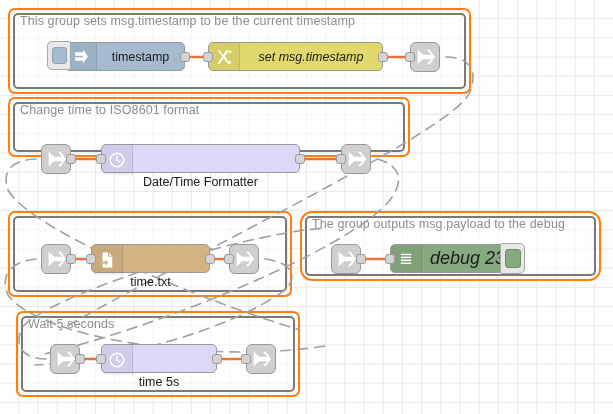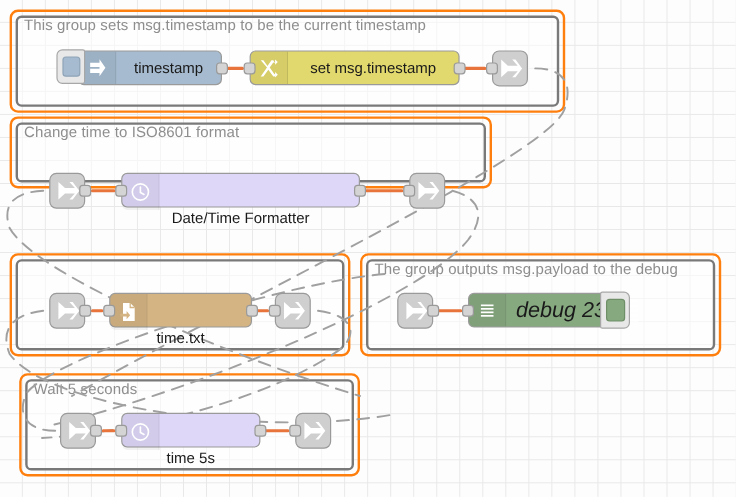--- a/index.html
+++ b/index.html
@@ -134,21 +134,21 @@
       <div class="group-inner"></div>
       <div class="group-label">This group sets msg.timestamp to be the current timestamp</div>
     </div>
     <div class="group" style="left: 8px; top: 97px; width: 402px; height: 60px;">
       <div class="group-inner"></div>
       <div class="group-label">Change time to ISO8601 format</div>
     </div>
     <div class="group" style="left: 8px; top: 211px; width: 284px; height: 86px;">
       <div class="group-inner"></div>
     </div>
-    <div class="group" style="left: 300px; top: 211px; width: 301px; height: 86px;">
+    <div class="group" style="left: 300px; top: 211px; width: 301px; height: 70px; border-radius: 12px;">
       <div class="group-inner"></div>
       <div class="group-label">The group outputs msg.payload to the debug</div>
     </div>
     <div class="group" style="left: 16px; top: 311px; width: 284px; height: 86px;">
       <div class="group-inner"></div>
       <div class="group-label">Wait 5 seconds</div>
     </div>
     <svg id="wires" viewBox="0 0 613 414" xmlns="http://www.w3.org/2000/svg">
     <g id="dashed-wires" stroke="#a0a0a0" stroke-width="1.6" fill="none" stroke-dasharray="10,7" stroke-linecap="round">
         <path d="M446,57 C470,57 478,70 470,92 C455,130 200,250 60,330"></path>
@@ -177,21 +177,21 @@
           <i></i>
         </div>
         <div class="ic">
           <svg width="17" height="17" viewBox="0 0 24 24">
             <path style="fill:#ffffff;" d="M3 6h11V2l7 10-7 10v-4H3v-5h11v-2H3z"></path>
           </svg>
         </div>
         <div class="lbl">timestamp</div>
         <div class="port out"></div>
       </div>
-      <div class="node change" style="left: 208px; top: 42px; width: 175px;">
+      <div class="node change" style="left: 208px; top: 42px; width: 175px; font-style: italic;">
         <div class="ic">
           <svg width="18" height="18" viewBox="0 0 24 24">
             <path style="fill:#ffffff;" d="M3 3l7 8-7 10h3l5.5-7.6L17 21h1.5l1.5-3-1.7.6L13 11l4-5.6 1.8.7L17 3h-2l-4.5 6.4L6 3z"></path>
             <path style="fill:#ffffff;" d="M19 2l3 3-3 3V2zM19 16l3 3-3 3v-6z"></path>
           </svg>
         </div>
         <div class="lbl">set msg.timestamp</div>
         <div class="port in"></div>
         <div class="port out"></div>
       </div>

